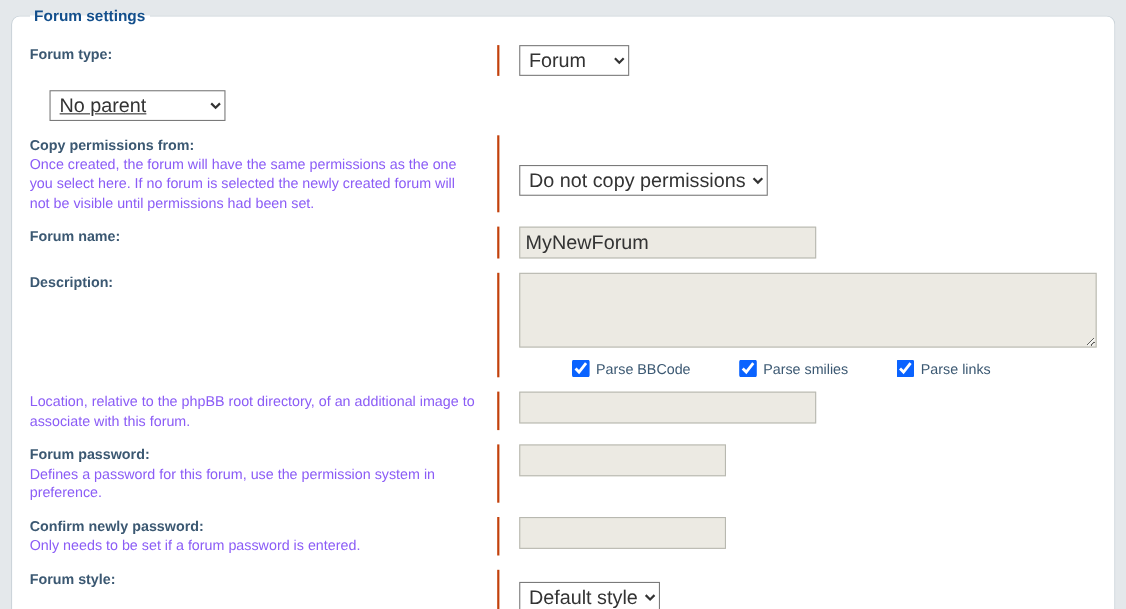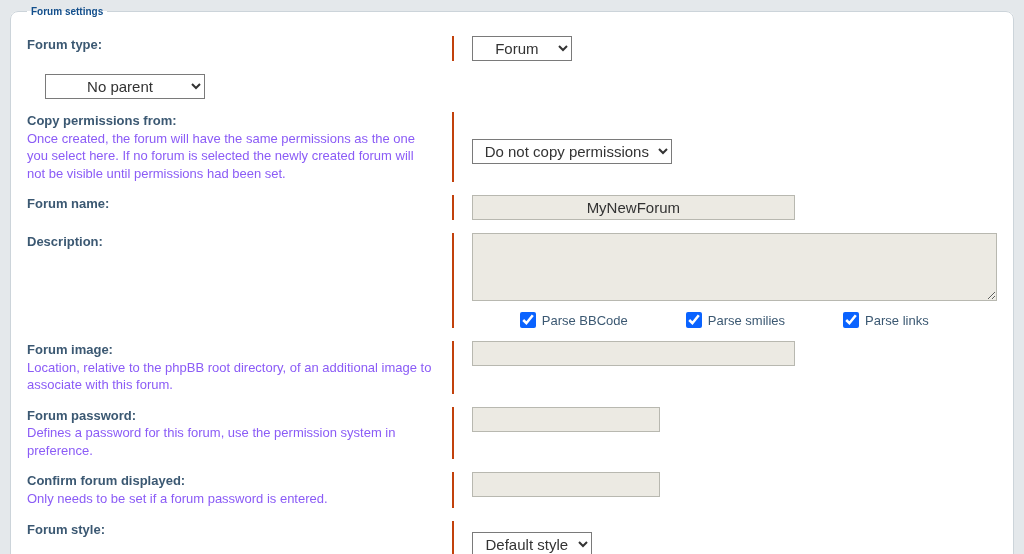--- a/index.html
+++ b/index.html
@@ -18,21 +18,21 @@
     background: #fff;
     border: 1px solid #ccd4da;
     border-radius: 8px;
     margin: 0;
     padding: 12px 16px 16px;
     position: relative;
   }
   legend {
     font-weight: bold;
     color: #134f8c;
-    font-size: 10px;
+    font-size: 14px;
     padding: 0 4px;
   }
   dl {
     display: flex;
     margin: 0;
     padding: 7px 0 6px;
   }
   dt {
     width: 44%;
     padding-right: 18px;
@@ -51,61 +51,60 @@
     line-height: 1.35;
     margin-top: 0;
   }
   dd {
     flex: 1;
     margin: 0;
     padding-left: 18px;
   }
   select, input[type="text"], input[type="password"], textarea {
     font-family: inherit;
-    font-size: 15px;
+    font-size: 18px;
     color: #333;
     background: #eceae3;
     border: 1px solid #b8b8b0;
     padding: 3px 5px;
-    text-align: center;
   }
   select {
     background: #fff;
     border: 1px solid #7a7a7a;
     padding: 2px 2px 2px 4px;
   }
   textarea {
     width: 100%;
     height: 68px;
     resize: both;
   }
-  input.wide { width: 323px; }
+  input.wide { width: 270px; }
   input.mid  { width: 188px; }
   .chk-row {
     margin-top: 8px;
     display: flex;
-    gap: 58px;
+    gap: 44px;
     align-items: center;
     flex-wrap: wrap;
     padding-left: 48px;
   }
   .chk {
     display: inline-flex;
     align-items: center;
     gap: 6px;
     color: #3b5872;
   }
   input[type="checkbox"] {
     width: 16px;
     height: 16px;
     accent-color: #0a63ff;
     margin: 0;
   }
   .sel-sm { min-width: 100px; }
-  .sel-md { min-width: 160px; }
+  .sel-md { min-width: 160px; text-decoration: underline; }
   .sel-lg { min-width: 200px; margin-top: 27px; }
   .sel-st { min-width: 120px; margin-top: 11px; }
 </style>
 </head>
 <body>
 
 <div class="wrap">
   <fieldset>
     <legend>Forum settings</legend>
 
@@ -167,41 +166,40 @@
           <label class="chk">
             <input type="checkbox" checked="" style="">
             <span>Parse links</span>
           </label>
         </div>
       </dd>
     </dl>
 
     <dl>
       <dt>
-        <label>Forum image:</label>
         <span class="help">Location, relative to the phpBB root directory, of an additional image to associate with this forum.</span>
       </dt>
       <dd>
         <input type="text" class="wide" value="" style="">
       </dd>
     </dl>
 
     <dl>
       <dt>
         <label>Forum password:</label>
         <span class="help">Defines a password for this forum, use the permission system in preference.</span>
       </dt>
       <dd>
         <input type="password" class="mid" value="" style="">
       </dd>
     </dl>
 
     <dl>
       <dt>
-        <label>Confirm forum displayed:</label>
+        <label>Confirm newly password:</label>
         <span class="help">Only needs to be set if a forum password is entered.</span>
       </dt>
       <dd>
         <input type="password" class="mid" value="" style="">
       </dd>
     </dl>
 
     <dl>
       <dt>
         <label>Forum style:</label>

